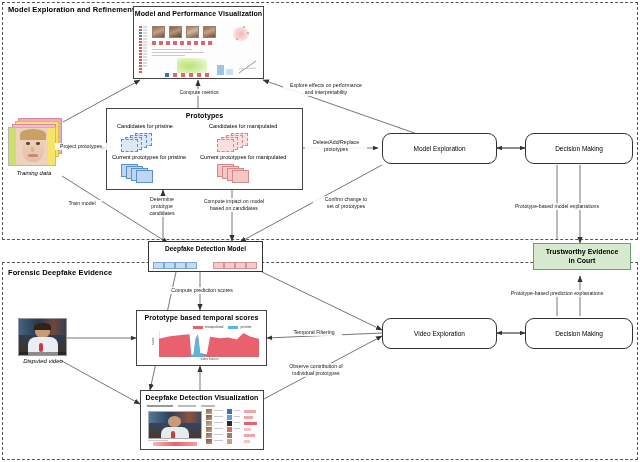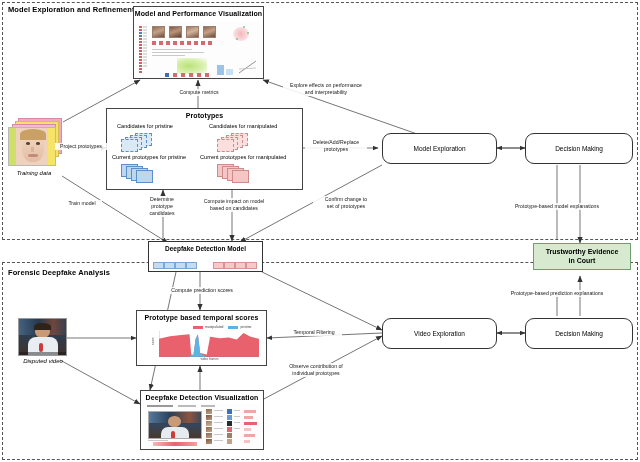--- a/index.html
+++ b/index.html
@@ -138,21 +138,21 @@
 </style>
 </head>
 <body>
 
 <div id="canvas">
 
   <div class="sec" style="left:2px; top:2px; width:636px; height:238px;"></div>
   <div class="sec" style="left:2px; top:262px; width:636px; height:198px;"></div>
 
   <div class="sec-title" style="left:8px; top:5px;">Model Exploration and Refinement</div>
-  <div class="sec-title" style="left:8px; top:268px;">Forensic Deepfake Analysis</div>
+  <div class="sec-title" style="left:8px; top:268px;">Forensic Deepfake Evidence</div>
 
   <svg class="wires" viewBox="0 0 640 462">
     <defs>
       <marker id="ah" markerWidth="7" markerHeight="7" refX="6" refY="2.6" orient="auto" markerUnits="userSpaceOnUse">
         <path d="M0,0 L6.5,2.6 L0,5.2 z" fill="#333"></path>
       </marker>
       <marker id="ahs" markerWidth="6" markerHeight="6" refX="5" refY="2.2" orient="auto" markerUnits="userSpaceOnUse">
         <path d="M0,0 L5.5,2.2 L0,4.4 z" fill="#333"></path>
       </marker>
     </defs>

